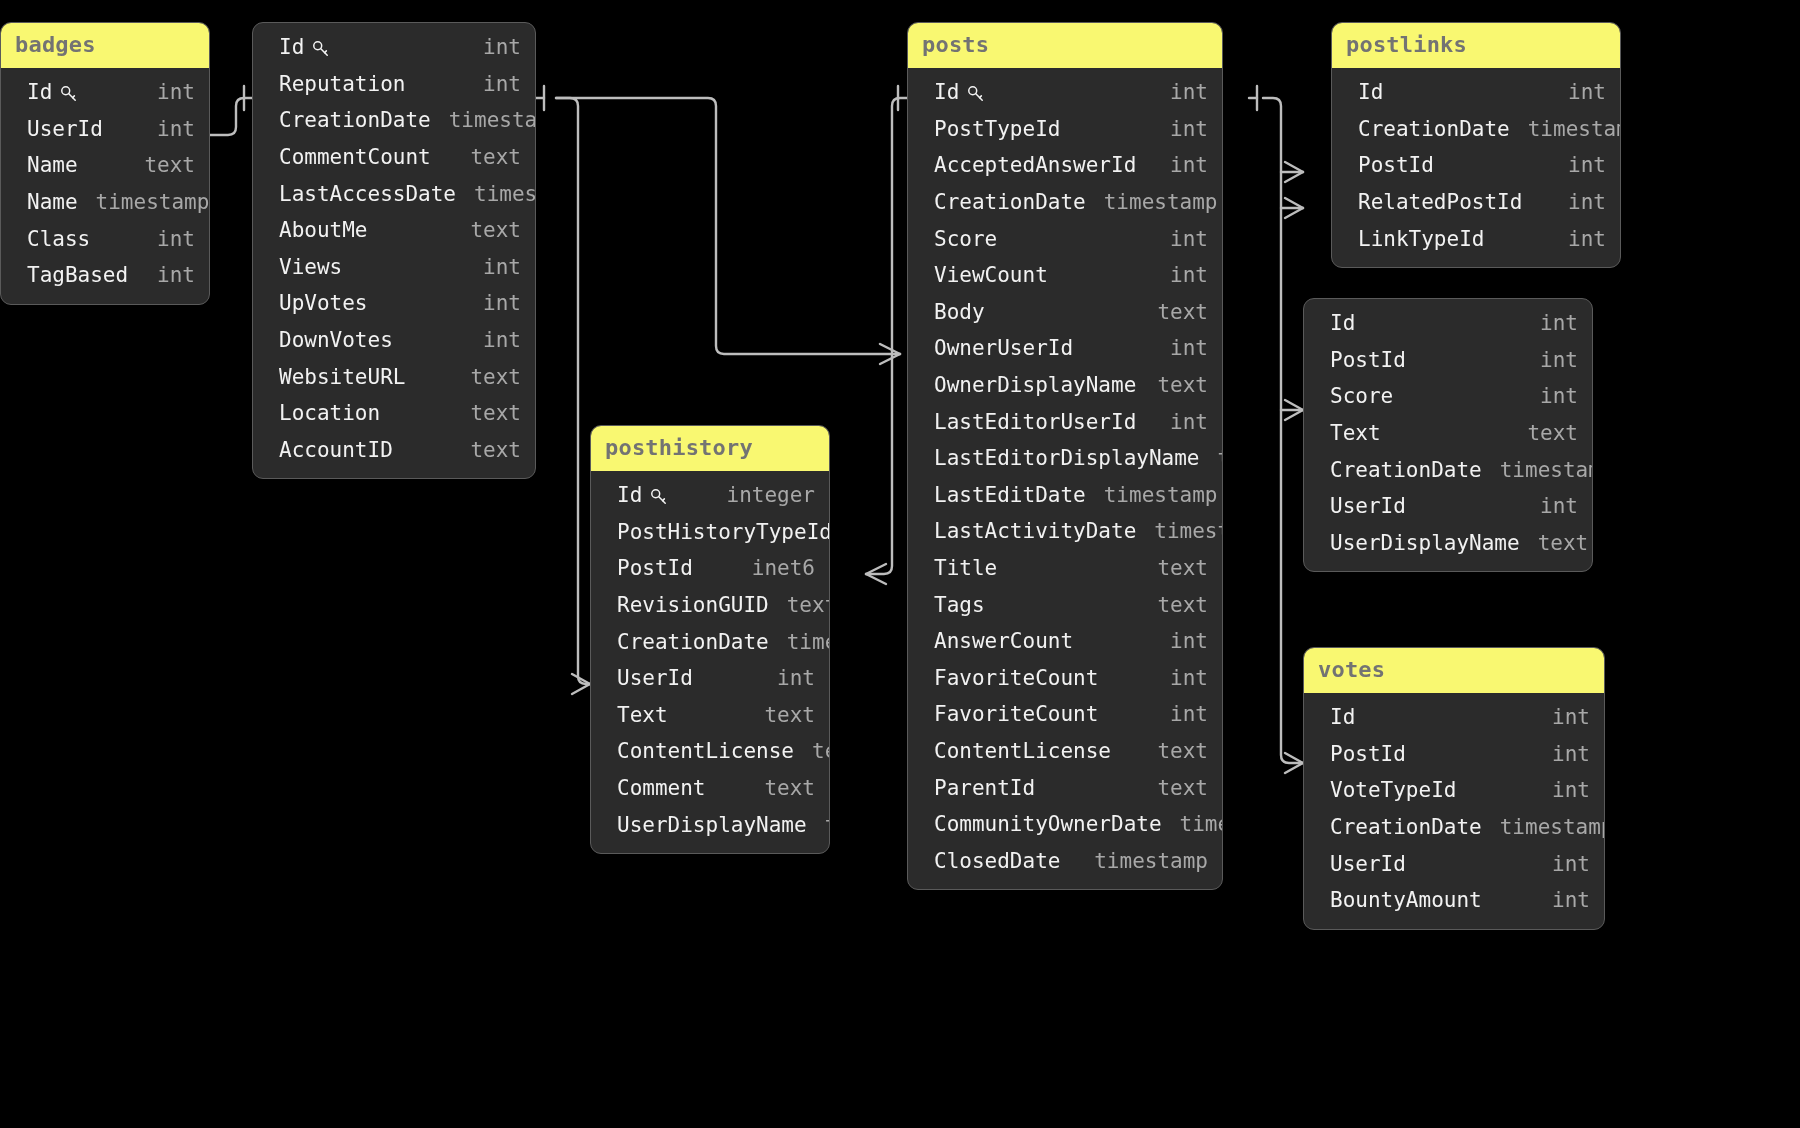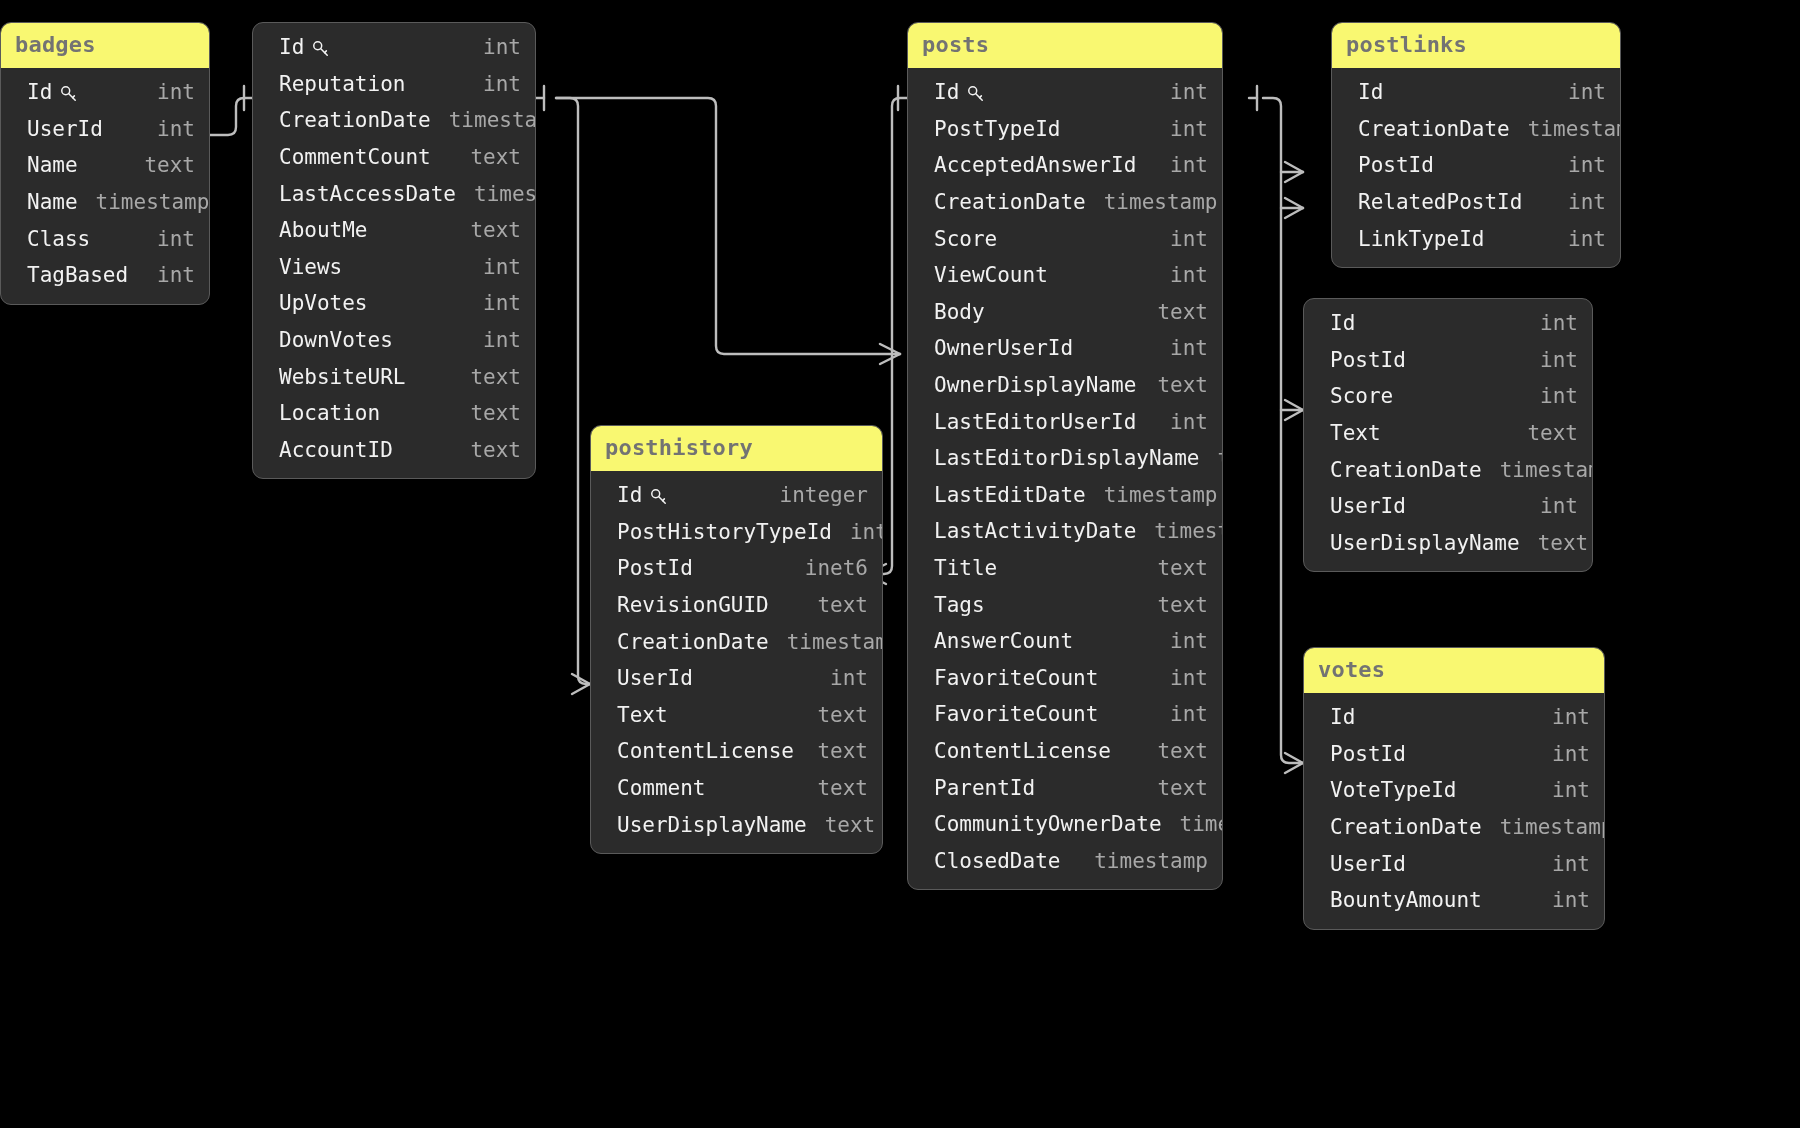--- a/index.html
+++ b/index.html
@@ -299,21 +299,21 @@
   </div>
           <div class="row">
     <span class="col-name">
       <span class="col-label">AccountID</span>
 
     </span>
     <span class="col-type">text</span>
   </div>
         </div>
   </div>
-      <div class="table-card" style="left: 590px; top: 425px; width: 293px;">
+      <div class="table-card" style="left: 590px; top: 425px; width: 240px;">
     <div class="table-header">posthistory</div>
     <div class="table-body">
           <div class="row">
     <span class="col-name">
       <span class="col-label">Id</span>
       <span class="key-icon">
         <svg viewBox="0 0 24 24" width="19" height="19" fill="none" stroke="#f2f2f2" stroke-width="1.9" stroke-linecap="round" stroke-linejoin="round">
           <circle cx="8.5" cy="8.5" r="5"></circle>
           <path d="M12.1 12.1 L20.5 20.5"></path>
           <path d="M17.2 17.2 L19.4 15.0"></path>

